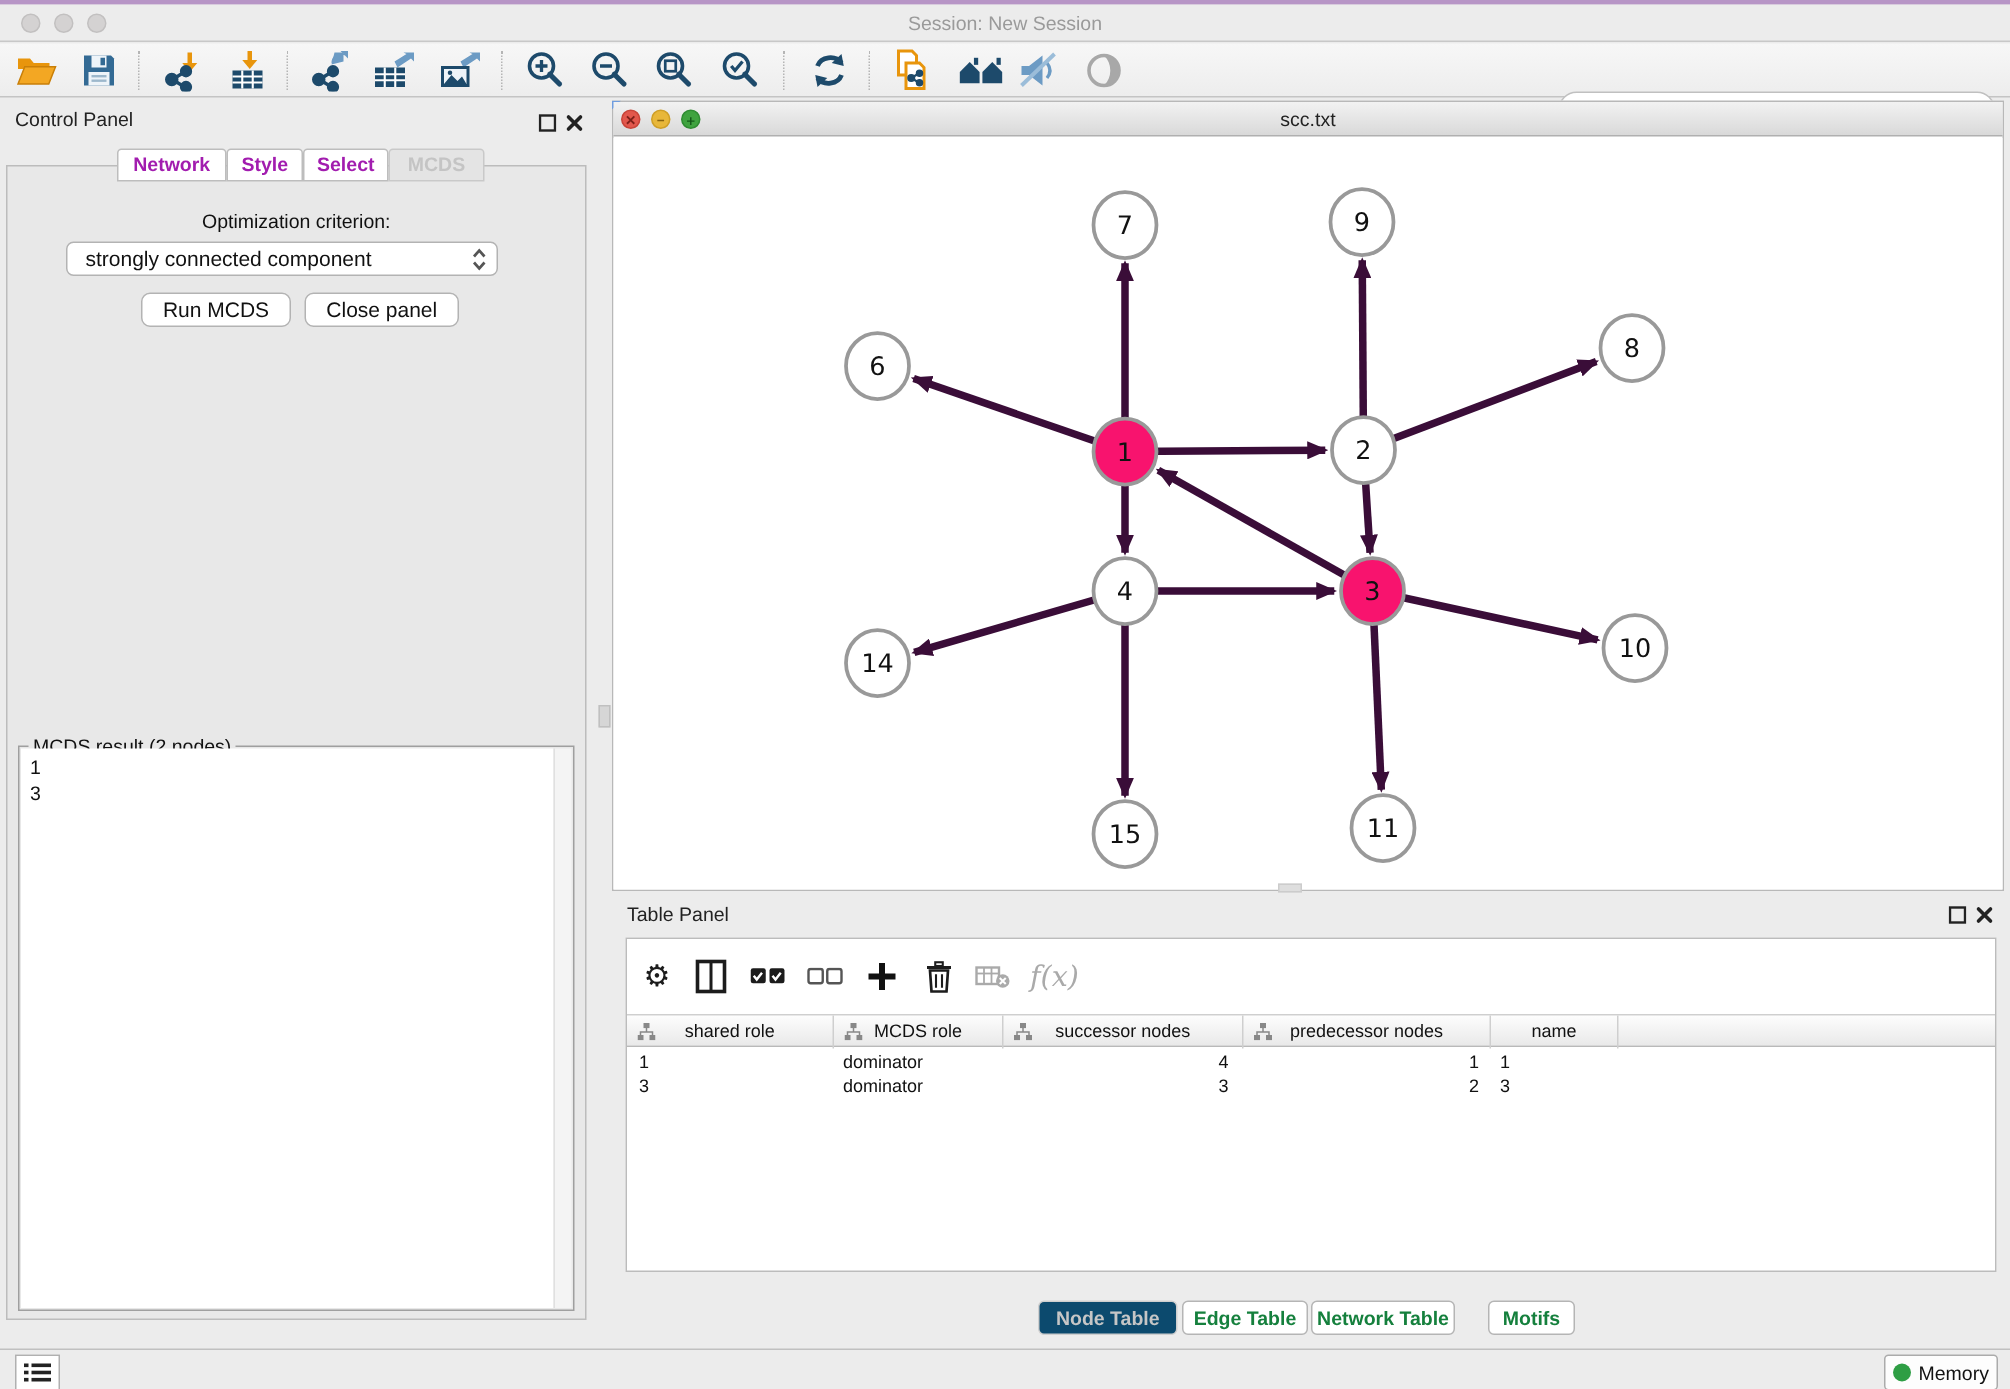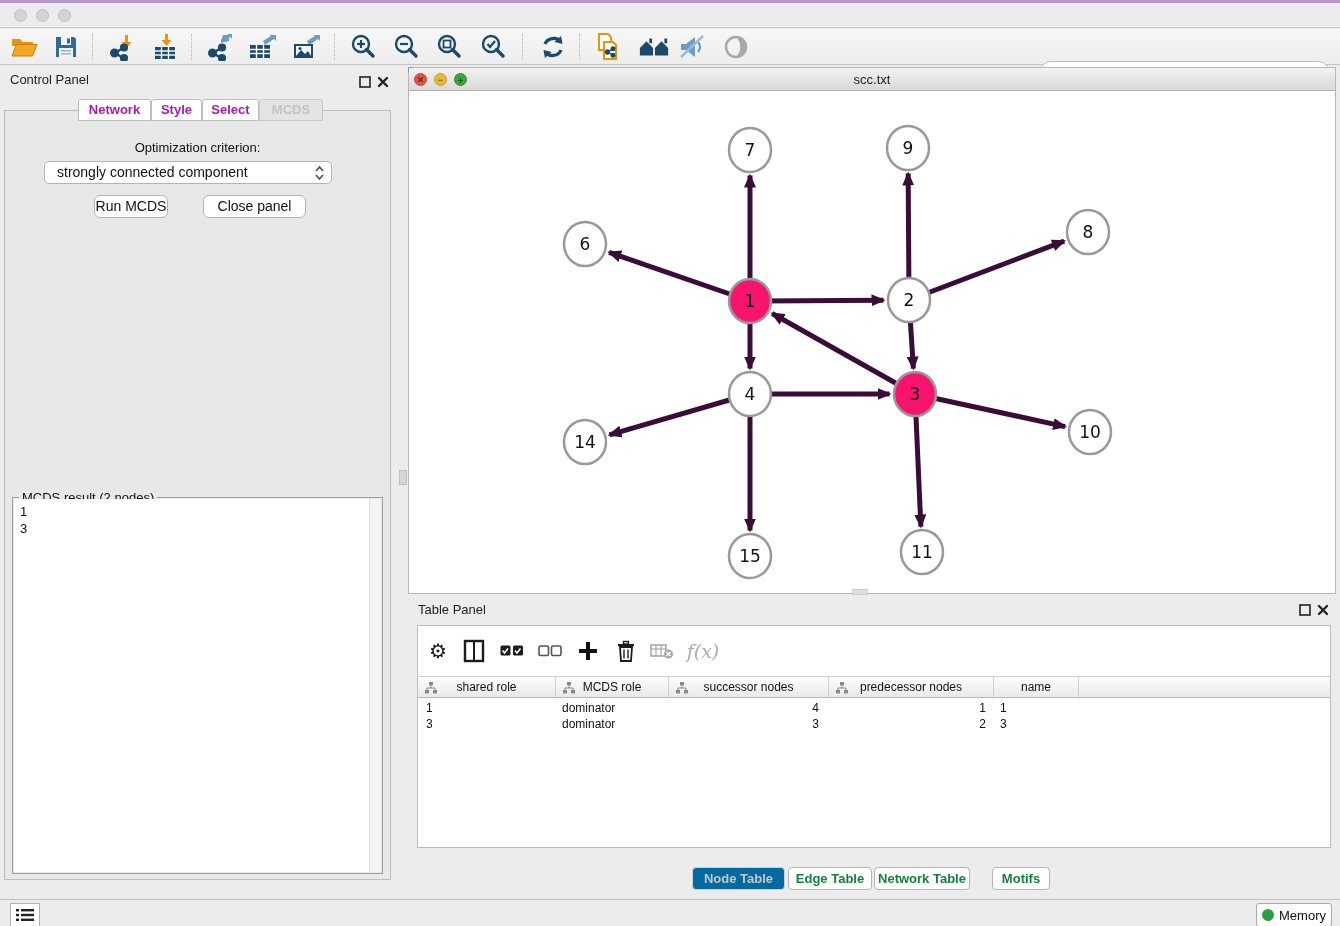--- a/index.html
+++ b/index.html
@@ -50,35 +50,36 @@
   .tp-toolbar { position:absolute; left:0; top:0; right:0; height:49px; background:#fff; }
   .tp-tbtn { position:absolute; top:12px; width:26px; height:26px; display:flex; align-items:center; justify-content:center; }
   .tp-fx { font-family:"DejaVu Serif", serif; font-style:italic; font-size:19px; color:#aaa; }
   .thead { position:absolute; left:0; top:50px; right:0; height:22px; background:linear-gradient(#fdfdfd,#e9e9e9); border-top:1px solid #cfcfcf; border-bottom:1px solid #b9b9b9; }
   .th { position:absolute; top:0; height:22px; border-right:1px solid #cfcfcf; font-size:12px; color:#111; text-align:center; line-height:21px; }
   .th svg { position:absolute; left:7px; top:5px; }
   .trow { position:absolute; left:0; right:0; height:16px; font-size:12px; color:#111; }
   .td { position:absolute; top:0; height:16px; line-height:16px; overflow:hidden; }
   .tp-tabs { position:absolute; left:408px; top:864px; width:932px; height:23px; }
   .tp-tab { position:absolute; top:0; height:23px; background:#fff; border:1px solid #b5b5b5; border-radius:4px; font-size:13px; font-weight:600; color:#15803d; text-align:center; line-height:21px; }
-  .tp-tab.active { background:#0369a1; color:#c6c6c6; border-color:#cfcfcf; }
+  .tp-tab.active { background:#0c4a6e; color:#c6c6c6; border-color:#cfcfcf; }
   
   .statusbar { position:absolute; left:0; top:896px; width:1340px; height:30px; background:#ececec; border-top:1px solid #c0c0c0; }
   .sb-left { position:absolute; left:10px; top:3px; width:30px; height:24px; background:#fff; border:1px solid #b0b0b0; display:flex; align-items:center; justify-content:center; }
   .sb-mem { position:absolute; right:8px; top:3px; width:76px; height:24px; background:#fdfdfd; border:1px solid #ababab; border-radius:3px; font-size:13px; color:#111; display:flex; align-items:center; justify-content:center; gap:5px; }
   .mem-dot { width:12px; height:12px; border-radius:50%; }
   .gearglyph { font-size:20px; color:#1c1c1c; line-height:1; }
 </style>
 </head>
 <body>
 
 <div class="titlebar">
   <span class="tl-dot" style="left:14px"></span>
   <span class="tl-dot" style="left:36px"></span>
   <span class="tl-dot" style="left:58px"></span>
+  <div class="title">Session: New Session</div>
 </div>
 
 <div class="toolbar">
   <div class="tb-btn" style="left:8px">
     <svg width="28" height="28" viewBox="0 0 28 28">
       <path d="M2 6 h8 l2.5 3 H23 v4 H2 z" fill="#e8950c"></path>
       <path d="M2 23 L6.5 11.5 H27 L22.5 23 z" fill="#f3a723" stroke="#c97f08" stroke-width="1"></path>
     </svg>
   </div>
   <div class="tb-btn" style="left:50px">
@@ -262,21 +263,21 @@
 <div class="opt-label">Optimization criterion:</div>
 
 <div class="combo">
   <span>strongly connected component</span>
   <svg class="stepper" width="11" height="18" viewBox="0 0 11 18">
     <path d="M2 7 L5.5 3 L9 7" fill="none" stroke="#555" stroke-width="1.8"></path>
     <path d="M2 11 L5.5 15 L9 11" fill="none" stroke="#555" stroke-width="1.8"></path>
   </svg>
 </div>
 
-<button class="btn" style="left:94px; top:192px; width:74px">Run MCDS</button>
+<button class="btn" style="left:94px; top:192px; width:100px">Run MCDS</button>
 <button class="btn" style="left:203px; top:192px; width:103px">Close panel</button>
 
 <div class="groupbox">
   <span class="gb-label">MCDS result (2 nodes)</span>
   <div class="gb-text">1
 3</div>
   <div class="gb-scroll"></div>
 </div>
 
 <div class="net-win">

